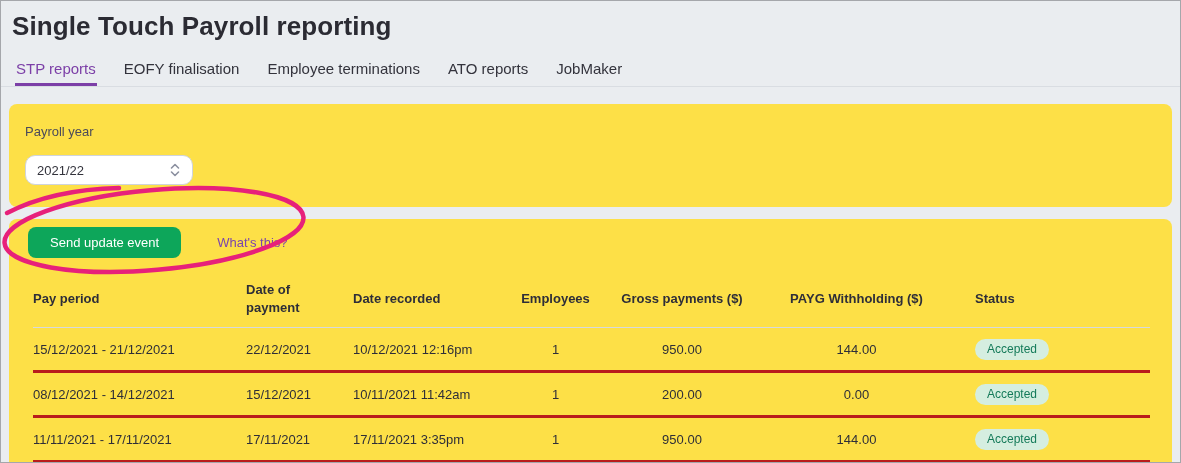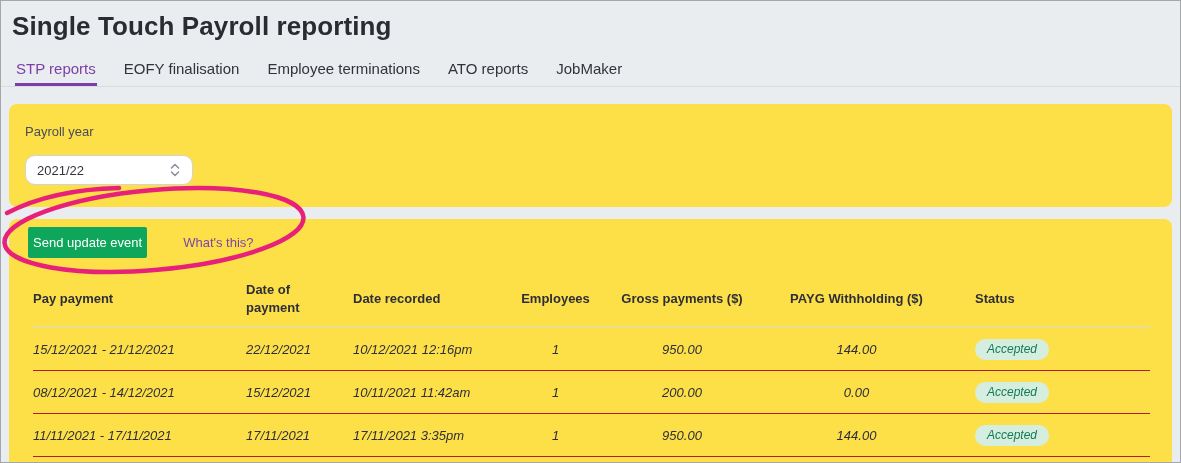--- a/index.html
+++ b/index.html
@@ -61,46 +61,45 @@
     margin-top: 12px;
     height: 255px;
     border-radius: 8px 8px 0 0;
     padding-top: 8px;
   }
   .toolbar { display: flex; align-items: center; padding-left: 19px; height: 31px; }
   .btn-primary {
     background: #0da65a; color: #ffffff;
     font-family: "Liberation Sans", sans-serif;
     font-size: 13px;
-    border: none; border-radius: 2px;
-    padding: 8px 5px;
+    border: none; border-radius: 8px;
+    padding: 8px 22px;
     cursor: pointer;
   }
   .link { color: #7a44ad; font-size: 13px; margin-left: 36px; text-decoration: none; cursor: pointer; }
   
   table.report {
     margin: 11px 24px 0;
     width: 1117px;
     border-collapse: collapse;
     font-size: 13px;
     table-layout: fixed;
   }
   .report th {
     font-weight: 700; color: #2e2e38;
     text-align: left; vertical-align: middle;
     padding: 12px 8px 11px 0;
     border-bottom: 1px solid #d6d9de;
     line-height: 1.35;
   }
   .report td {
     padding: 11px 8px 10px 0;
-    border-bottom: 1px solid #b91c1c;
+    border-bottom: 3px solid #b91c1c;
     color: #2e2e38;
     white-space: nowrap;
-    font-style: italic;
   }
   .report th.num, .report td.num { text-align: center; }
   .report th.status-col, .report td.status-col { padding-left: 20px; padding-right: 0; }
   .badge {
     display: inline-block;
     background: #d5eee0; color: #147a59;
     font-size: 12px;
     padding: 3px 12px 4px;
     border-radius: 12px;
   }
@@ -149,21 +148,21 @@
       <col style="width:213px">
         <col style="width:107px">
         <col style="width:160px">
       <col style="width:93px">
         <col style="width:160px">
         <col style="width:189px">
         <col>
     </colgroup>
     <thead>
       <tr>
-        <th>Pay payment</th>
+        <th>Pay period</th>
         <th>Date of payment</th>
         <th>Date recorded</th>
         <th class="num">Employees</th>
         <th class="num">Gross payments ($)</th>
         <th class="num">PAYG Withholding ($)</th>
         <th class="status-col">Status</th>
       </tr>
     </thead>
     <tbody>
 

